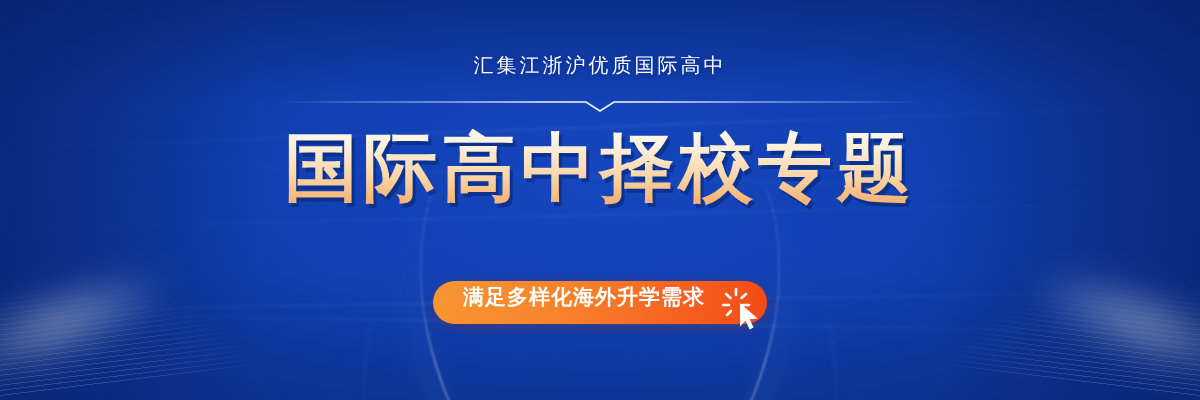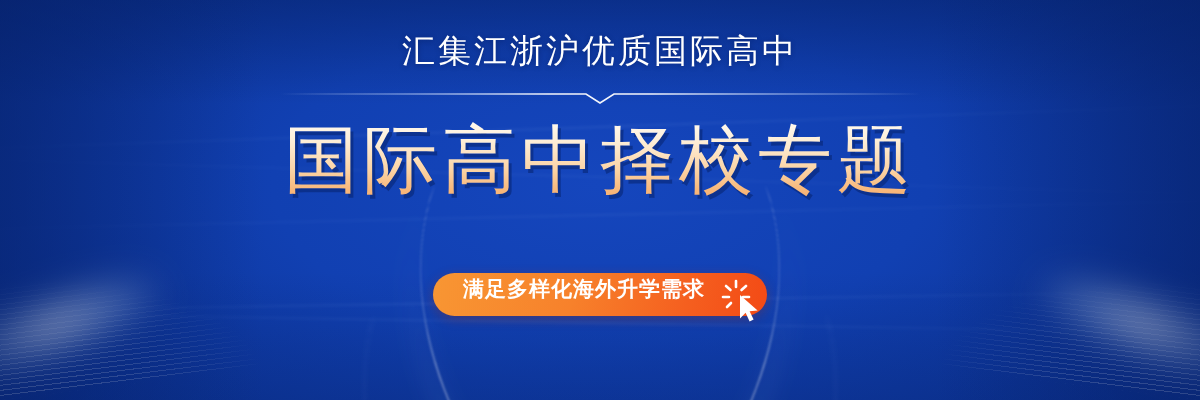--- a/index.html
+++ b/index.html
@@ -192,42 +192,42 @@
   .content {
     position: absolute;
     inset: 0;
     display: flex;
     flex-direction: column;
     align-items: center;
     z-index: 6;
   }
 
   .subtitle {
-    margin-top: 34px;
-    font-size: 33px;
+    margin-top: 55px;
+    font-size: 20px;
     font-weight: 400;
     color: #ffffff;
     letter-spacing: 3px;
     line-height: 1;
     text-shadow: 0 1px 5px rgba(0,20,70,0.45);
     white-space: nowrap;
   }
 
   .divider {
     position: relative;
     margin-top: 22px;
     width: 640px;
     height: 16px;
   }
   .divider svg { display: block; width: 640px; height: 16px; overflow: visible; }
 
   .main-title {
     margin-top: 16px;
     font-size: 74px;
-    font-weight: 400;
+    font-weight: 700;
     line-height: 1.06;
     letter-spacing: 5px;
     white-space: nowrap;
     background-image: linear-gradient(180deg, #fffaf0 0%, #fdeed7 26%, #fbd4a6 62%, #f8b87b 88%, #f7b073 100%);
     -webkit-background-clip: text;
     background-clip: text;
     color: transparent;
     -webkit-text-fill-color: transparent;
     filter: drop-shadow(3px 4px 0px rgba(6,34,110,0.55));
   }

